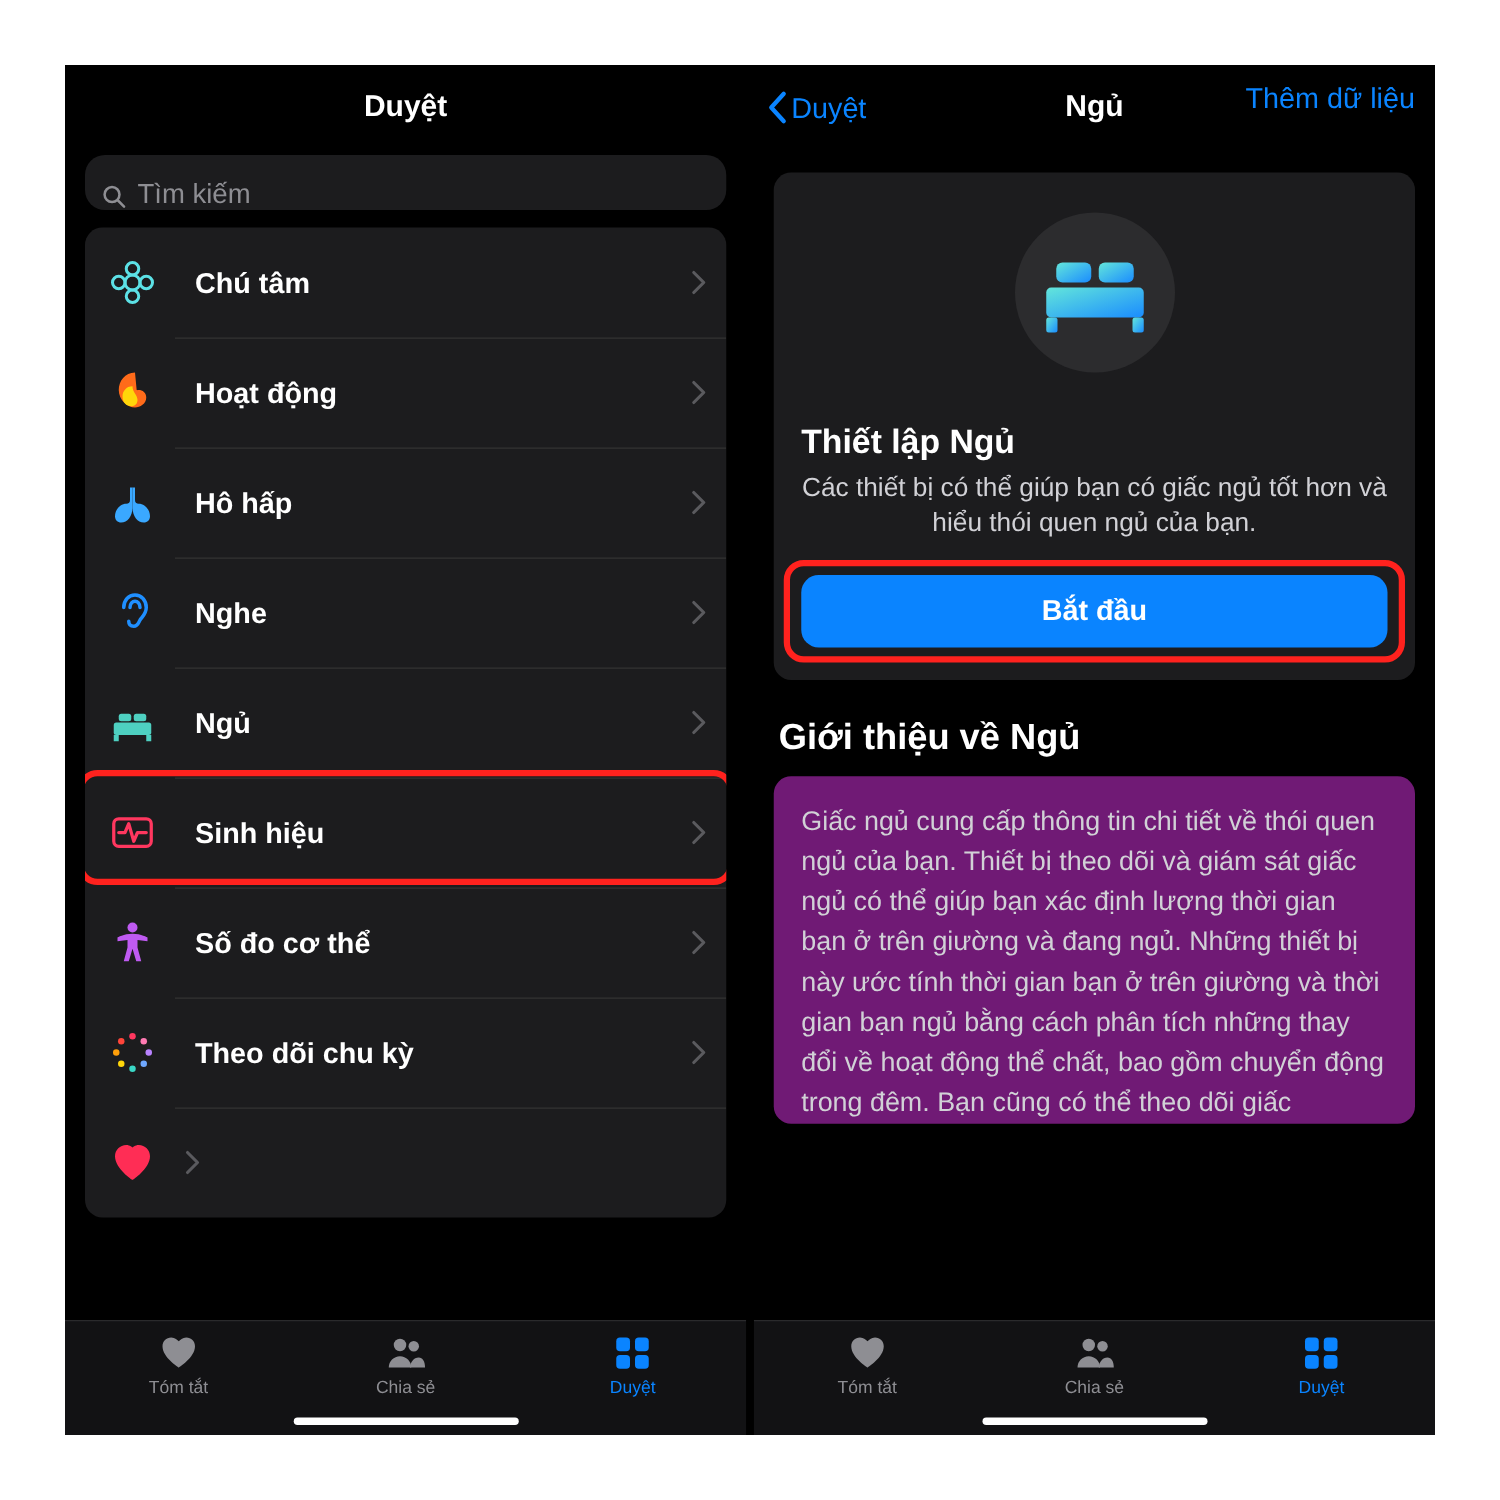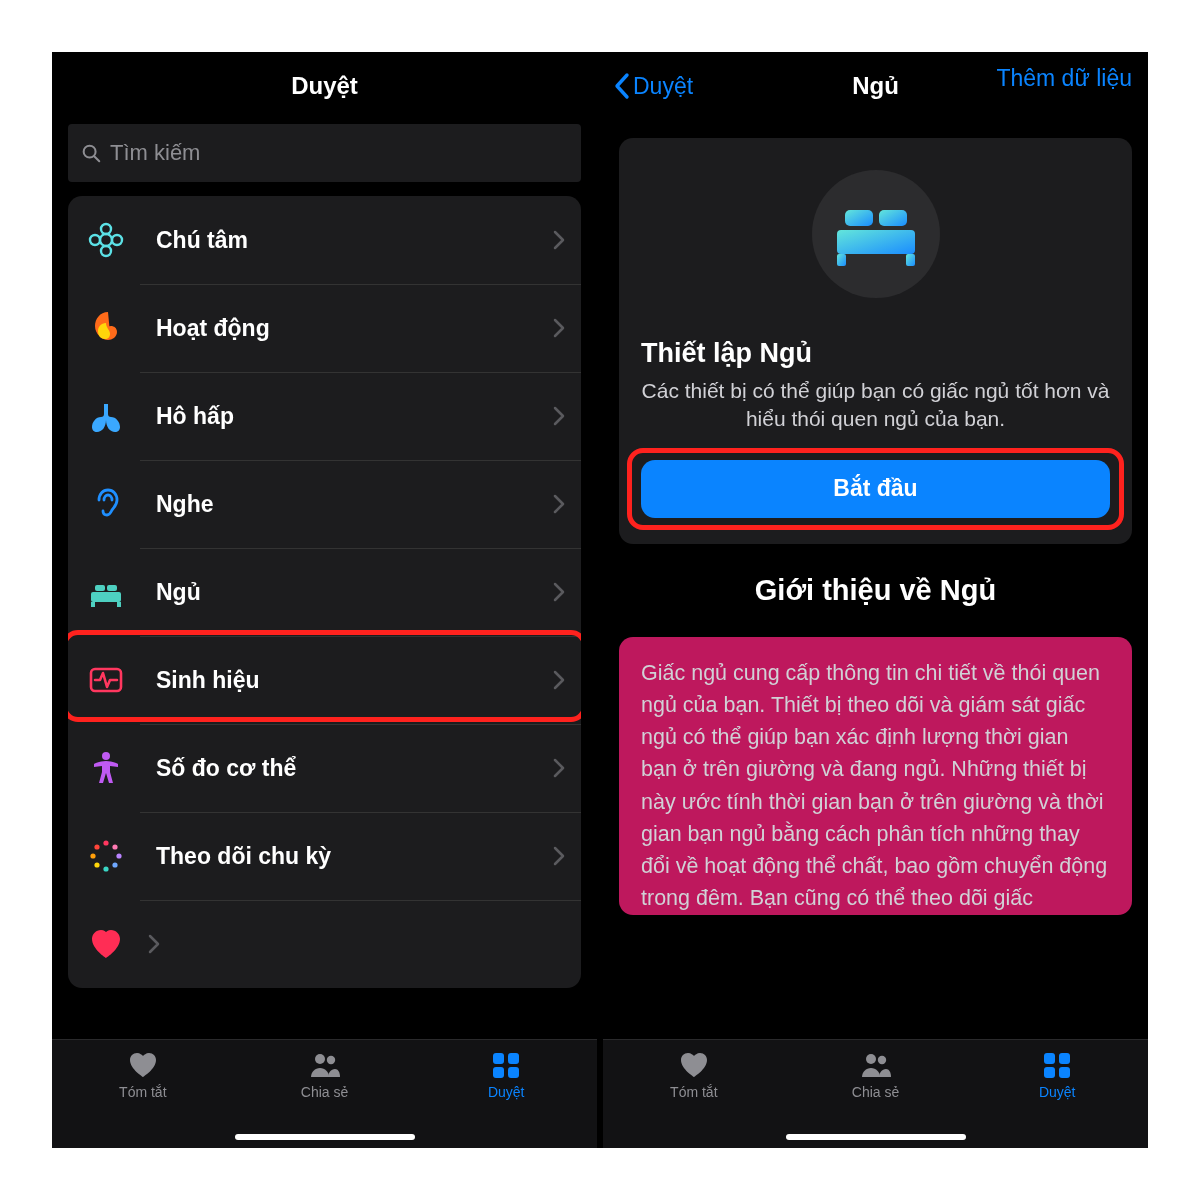--- a/index.html
+++ b/index.html
@@ -58,25 +58,25 @@
     top: 0;
     bottom: 16px;
     display: flex;
     align-items: center;
     color: #0a84ff;
     font-size: 23px;
   }
 
   .searchbar {
     margin: 4px 16px 14px 16px;
-    height: 58px;
+    height: 44px;
     background: #1c1c1e;
-    border-radius: 4px;
-    display: flex;
-    align-items: center;
+    border-radius: 16px;
+    display: flex;
+    align-items: flex-end;
     padding: 0 12px;
     gap: 8px;
   }
   .searchbar svg { width: 22px; height: 22px; flex-shrink: 0; }
   .search-ph { color: #8e8e93; font-size: 22px; }
 
   .catlist {
     margin: 0 16px;
     background: #1c1c1e;
     border-radius: 14px;
@@ -145,42 +145,41 @@
     height: 58px;
     border-radius: 14px;
     background: #0a84ff;
     color: #fff;
     font-size: 23px;
     font-weight: 600;
     position: relative;
   }
 
   .section-h {
-    margin: 30px 20px 30px 20px;
+    margin: 30px 20px 14px 20px;
     color: #fff;
     font-size: 29px;
     font-weight: 700;
-    text-align: center;
   }
   .about-card {
     margin: 0 16px;
-    background: #be185d;
+    background: #701a75;
     border-radius: 14px;
     padding: 20px 22px 0 22px;
     color: #d1d1d6;
     font-size: 21.5px;
     line-height: 1.5;
   }
 
   .tabbar {
     position: absolute;
     bottom: 0;
     left: 0;
     right: 0;
-    height: 109px;
+    height: 92px;
     background: #121214;
     border-top: 1px solid #2a2a2c;
     display: flex;
     z-index: 10;
   }
   .tab {
     flex: 1;
     display: flex;
     flex-direction: column;
     align-items: center;

